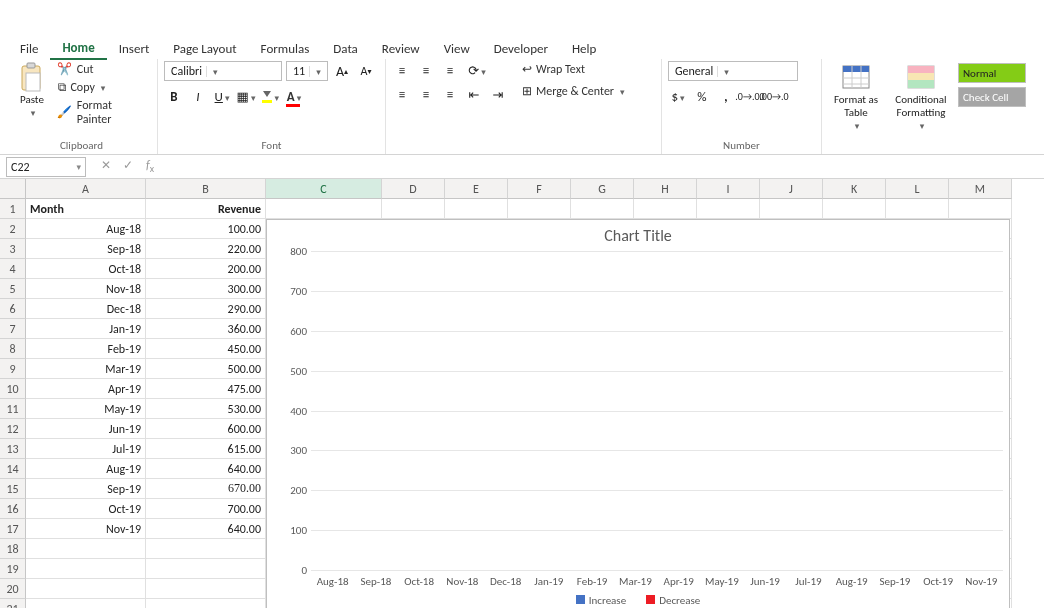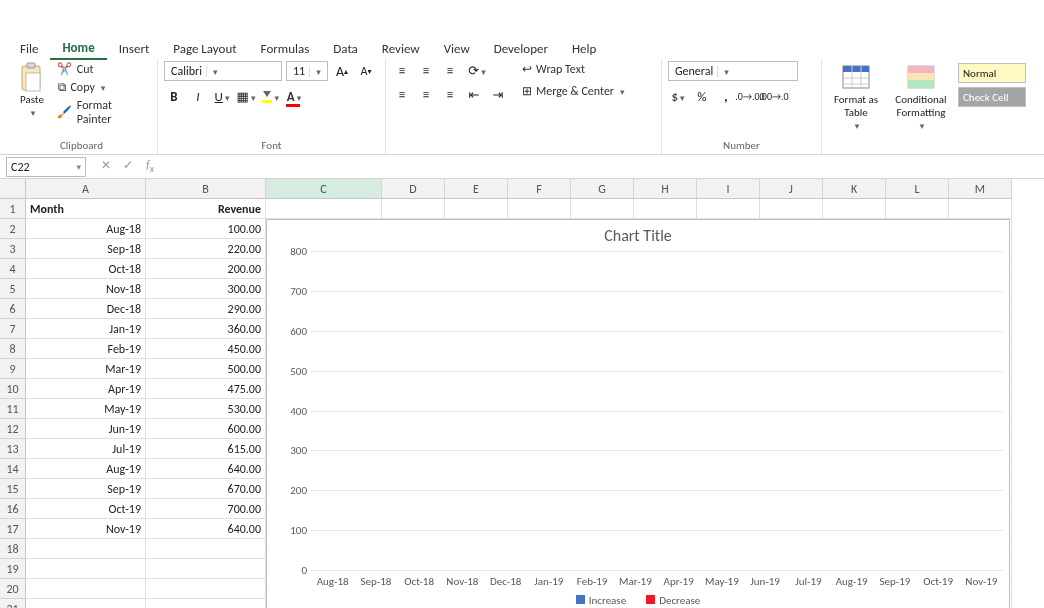--- a/index.html
+++ b/index.html
@@ -19,21 +19,21 @@
   .hstack { display: flex; align-items: center; gap: 4px; }
   .btn { display: inline-flex; align-items: center; gap: 4px; font-size: 12px; color: #333; padding: 1px 2px; }
   .iconbtn { width: 20px; height: 18px; display: inline-flex; align-items: center; justify-content: center; font-size: 13px; border:1px solid transparent; }
   .bigbtn { display: flex; flex-direction: column; align-items: center; justify-content: center; width: 50px; font-size: 11px; text-align:center; line-height:1.2; }
   .bigbtn .bigicon { width: 32px; height: 32px; display:flex; align-items:center; justify-content:center; }
   .combo { display:flex; align-items:center; border:1px solid #bcbcbc; height:20px; font-size:12px; background:#fff; }
   .combo span { padding: 0 4px 0 6px; }
   .combo .dd { width:14px; text-align:center; color:#666; border-left:1px solid #ddd; font-size:9px;}
   .dd-caret::after { content:"▾"; font-size:9px; color:#666; margin-left:2px;}
   .stylecell { border: 1px solid #bfbfbf; height: 20px; width: 68px; font-size: 11px; display:flex;align-items:center;padding:0 4px;}
-  .stylecell.normal { background:#fef9c3; }
+  .stylecell.normal { background:#84cc16; }
   .stylecell.check  { background:#a5a5a5; color:#fff; }
 
   
   .fbar { height: 24px; display:flex; align-items:center; border-bottom:1px solid #d4d4d4; }
   .namebox { display:flex; align-items:center; border:1px solid #bcbcbc; height:20px; margin:0 6px; width:80px; padding:0 4px; background:#fff; justify-content:space-between;}
   .fxicons { display:flex; gap:6px; color:#9a9a9a; padding:0 6px; }
   .fxicons span { width:16px; text-align:center; }
   .formula-input { flex:1; border:0; outline:0; height:20px; font-size:12px; padding-left:6px; }
 
   
@@ -510,21 +510,21 @@
           <div class="cell" style="width: 63px;"></div>
           <div class="cell" style="width: 63px;"></div>
           <div class="cell" style="width: 63px;"></div>
           <div class="cell" style="width: 63px;"></div>
           <div class="cell" style="width: 63px;"></div>
           <div class="cell" style="width: 63px;"></div>
           <div class="cell" style="width: 63px;"></div>
         </div>
         <div class="row">
           <div class="cell r" style="width: 120px;">Sep-19</div>
-          <div class="cell r" style="width: 120px;">670.00</div>
+          <div class="cell r" style="width: 120px; font-family: Liberation Serif, serif;">670.00</div>
           <div class="cell" style="width: 116px;"></div>
           <div class="cell" style="width: 63px;"></div>
           <div class="cell" style="width: 63px;"></div>
           <div class="cell" style="width: 63px;"></div>
           <div class="cell" style="width: 63px;"></div>
           <div class="cell" style="width: 63px;"></div>
           <div class="cell" style="width: 63px;"></div>
           <div class="cell" style="width: 63px;"></div>
           <div class="cell" style="width: 63px;"></div>
           <div class="cell" style="width: 63px;"></div>

